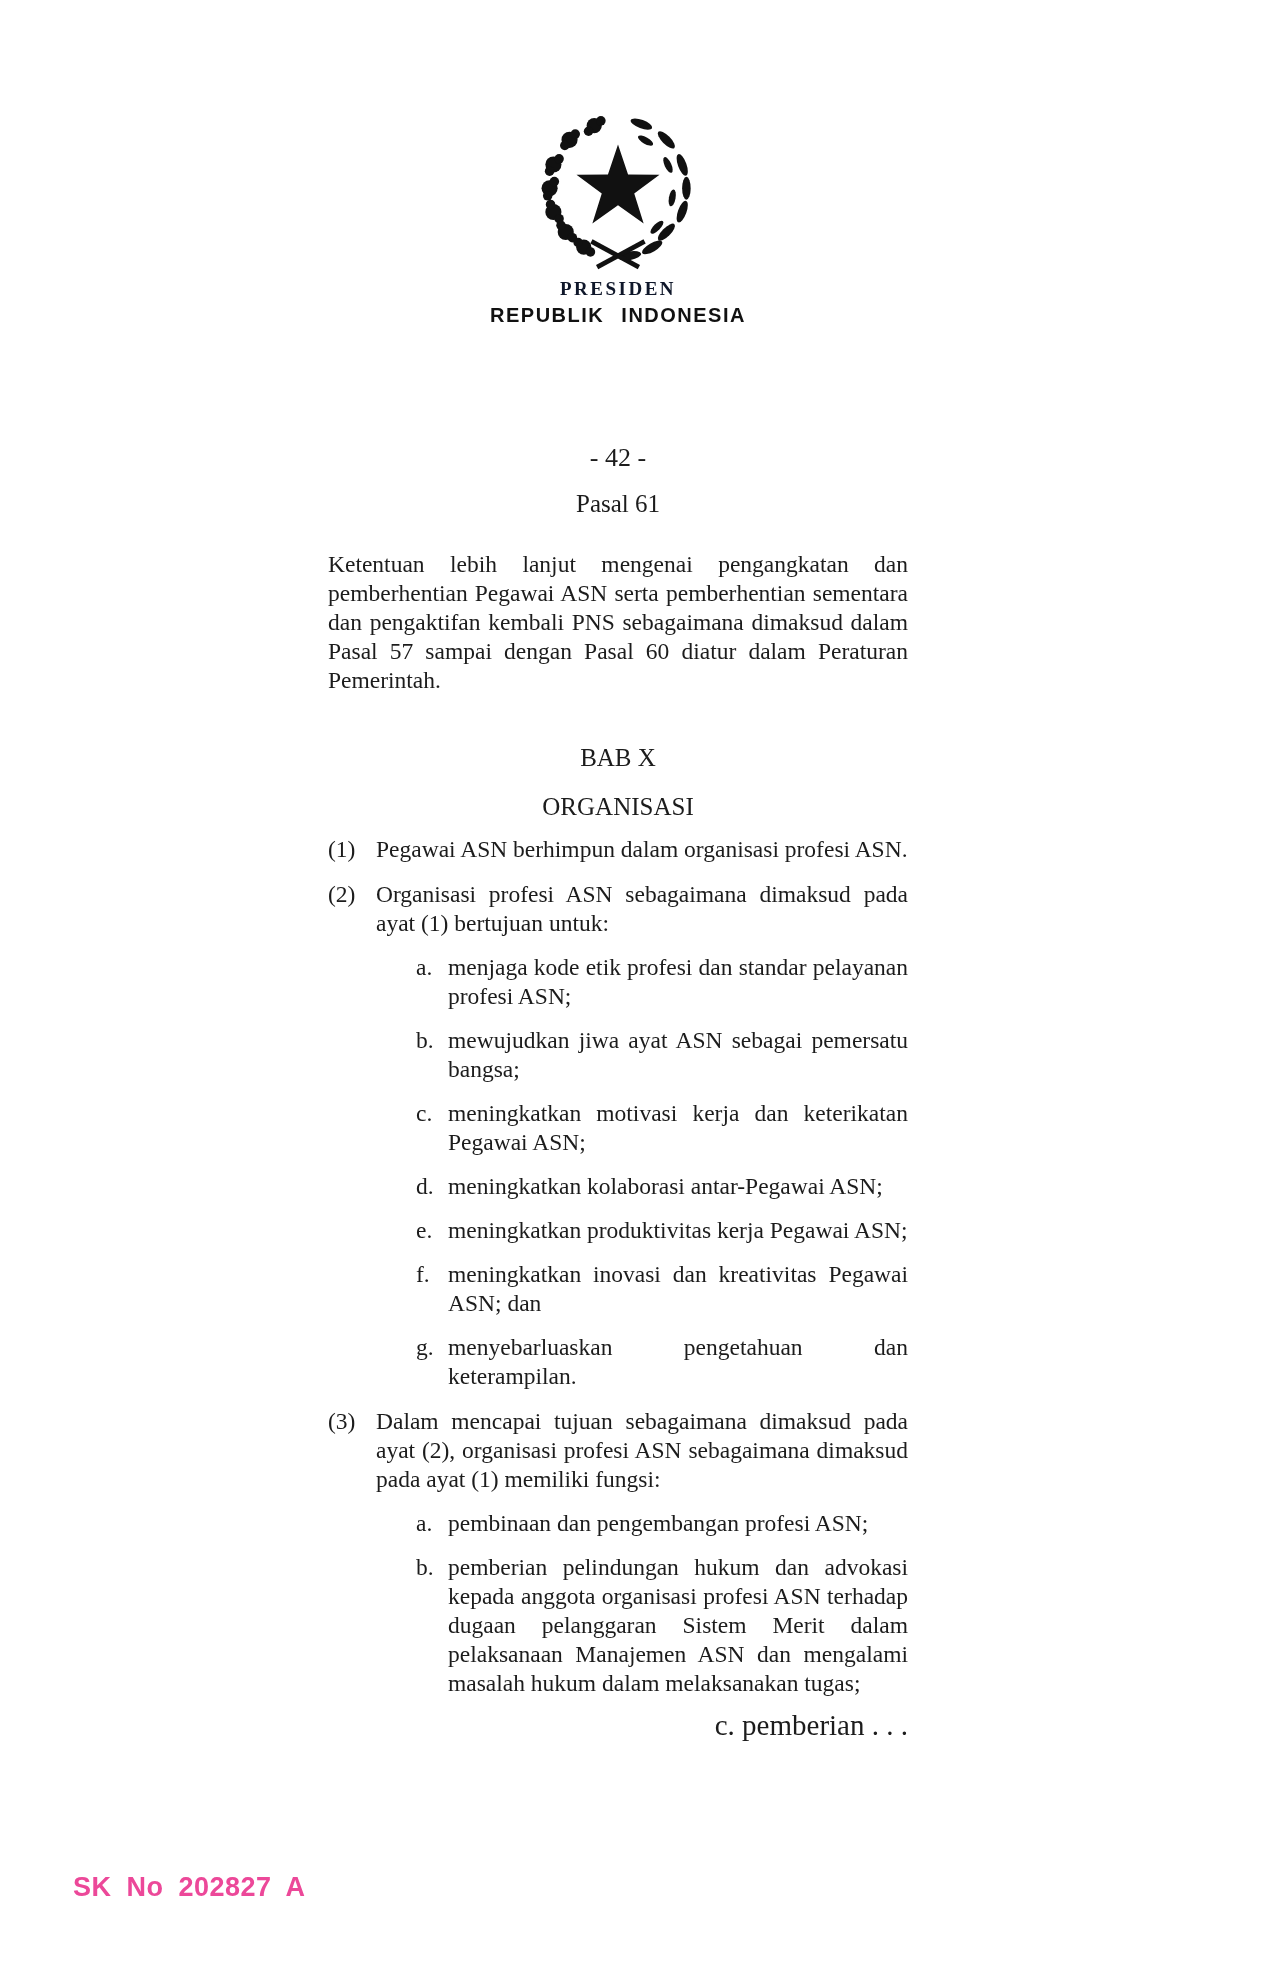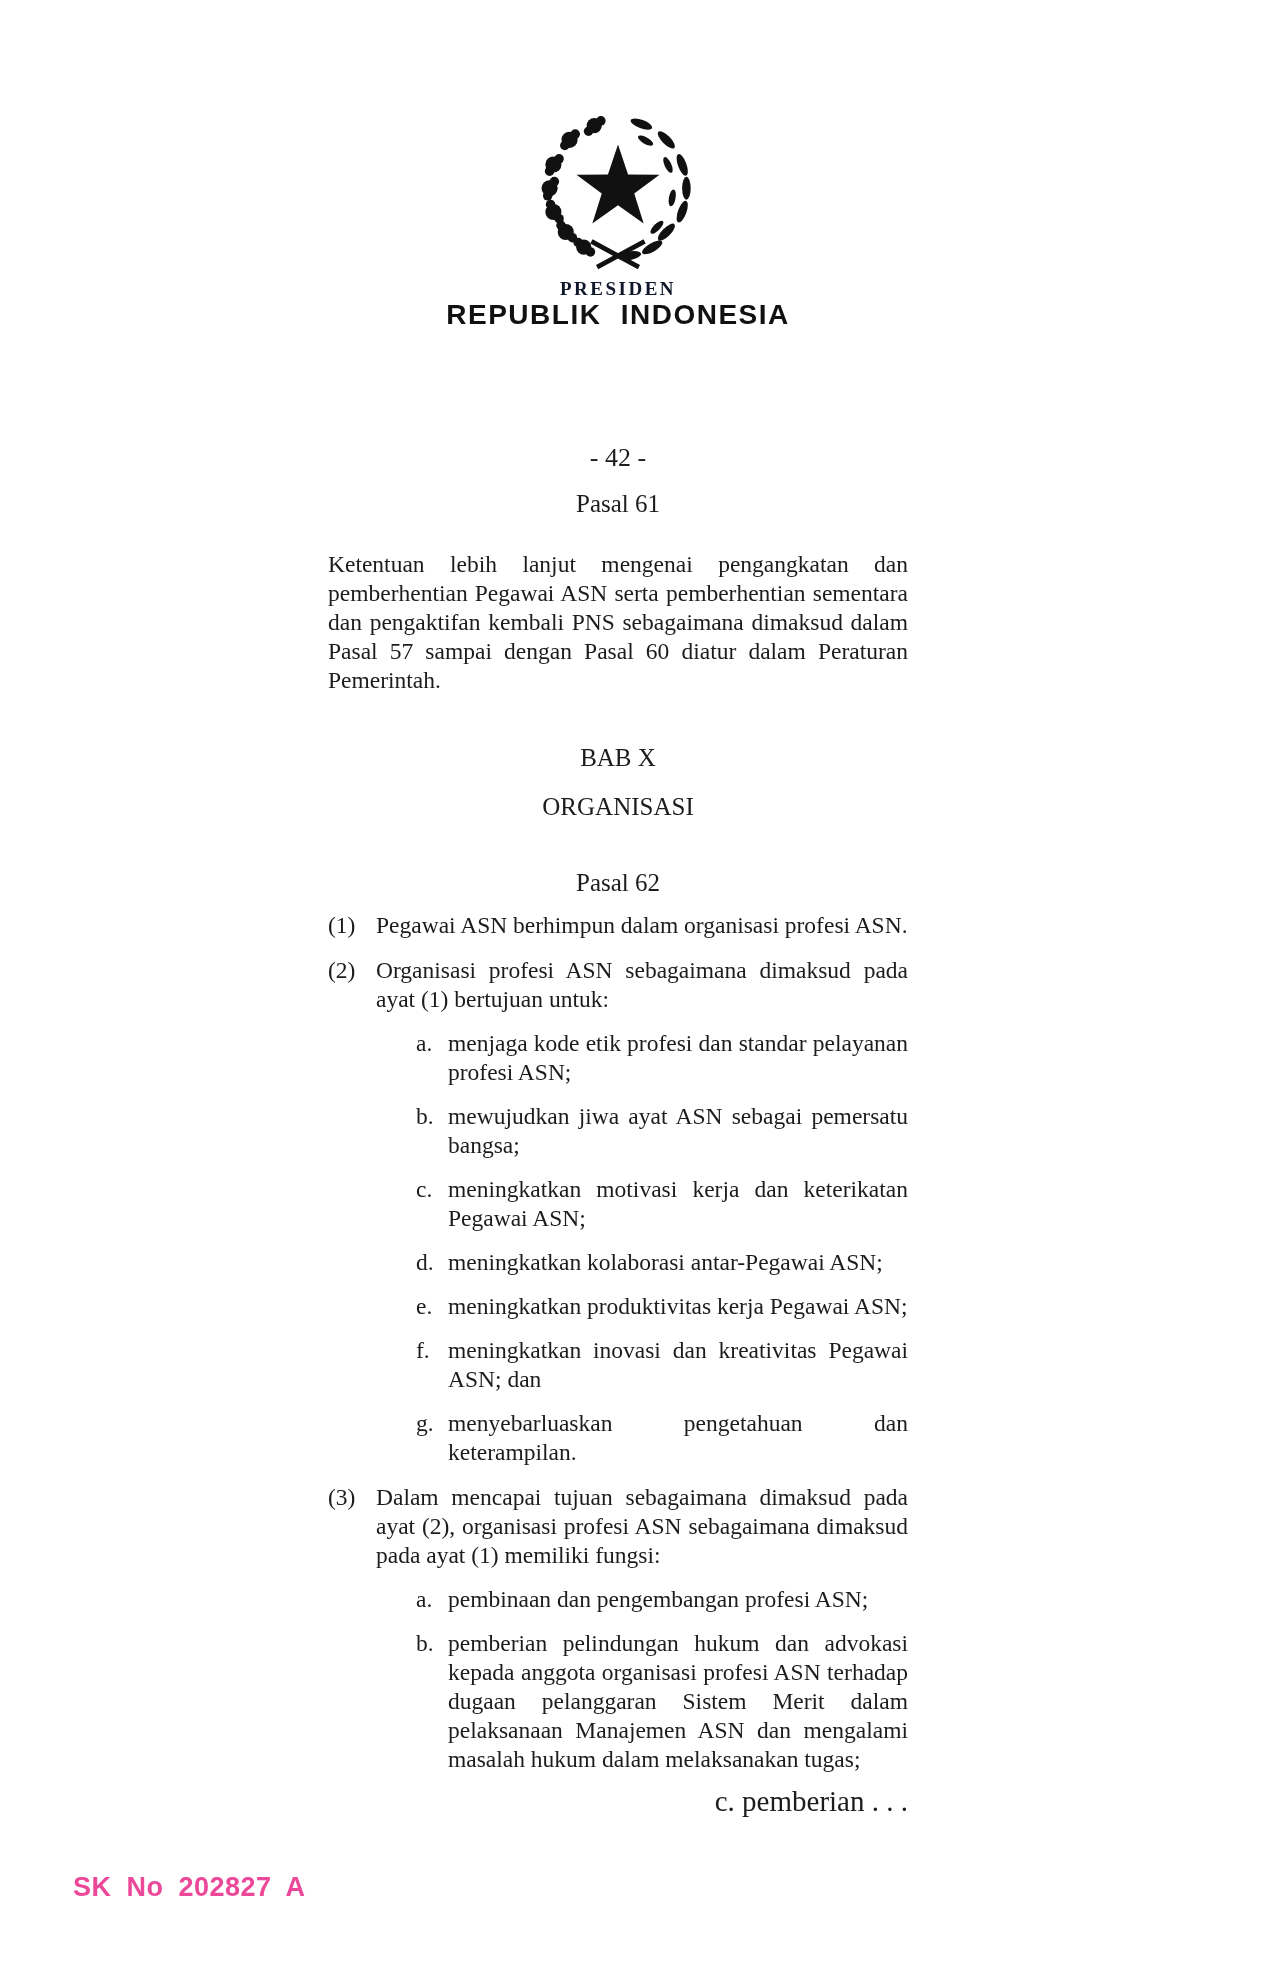--- a/index.html
+++ b/index.html
@@ -34,21 +34,21 @@
     font-weight: 700;
     font-size: 19px;
     letter-spacing: 2.5px;
     line-height: 22px;
     color: #0f172a;
   }
   .hdr2 {
     margin-top: 3px;
     font-family: "Liberation Sans", sans-serif;
     font-weight: 700;
-    font-size: 28px;
+    font-size: 20px;
     letter-spacing: 1.5px;
     word-spacing: 10px;
     line-height: 24px;
     color: #111111;
   }
   .pageno {
     margin-top: 116px;
     font-size: 26px;
     line-height: 30px;
   }
@@ -179,21 +179,20 @@
 
     <div class="center pageno">- 42 -</div>
 
     <div class="center h-heading mt-pasal61">Pasal 61</div>
 
     <p class="bodytext just mt-para" style="margin-bottom:0;">Ketentuan lebih lanjut mengenai pengangkatan dan pemberhentian Pegawai ASN serta pemberhentian sementara dan pengaktifan kembali PNS sebagaimana dimaksud dalam Pasal 57 sampai dengan Pasal 60 diatur dalam Peraturan Pemerintah.</p>
 
     <div class="center h-heading mt-bab">BAB X</div>
     <div class="center h-heading mt-org">ORGANISASI</div>
 
-    <div class="center h-heading mt-pasal62">Pasal 62</div>
 
     <div>
 
       <div class="ayat">
         <span class="ayat-marker">(1)</span>
         <div class="ayat-body">
           <div class="bodytext just">Pegawai ASN berhimpun dalam organisasi profesi ASN.</div>
         </div>
       </div>
 

